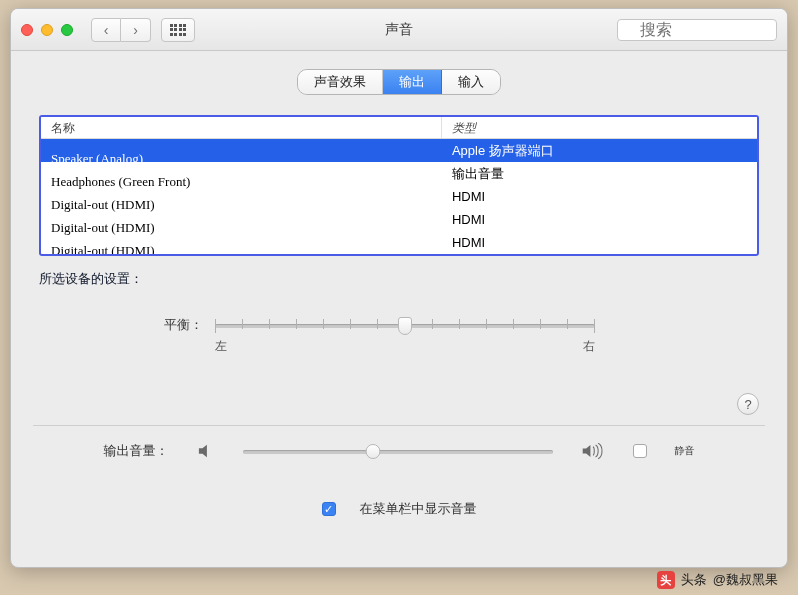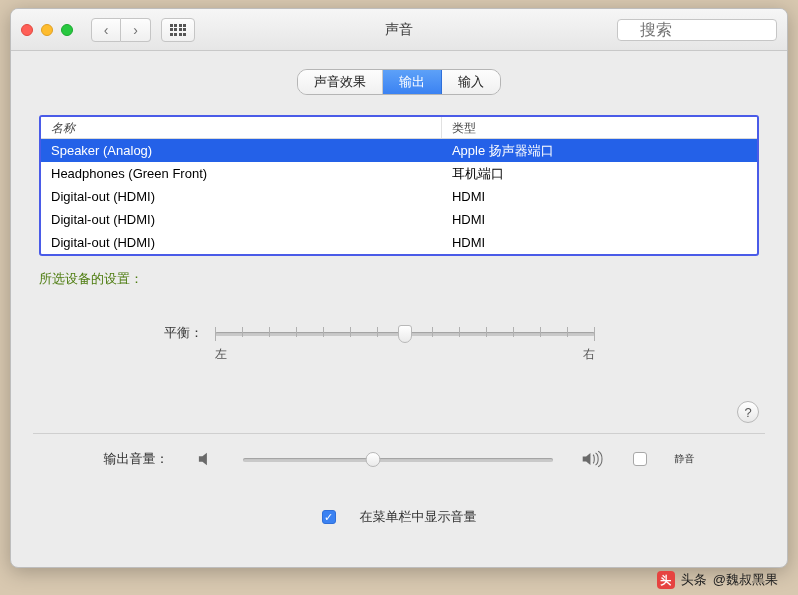--- a/index.html
+++ b/index.html
@@ -25,27 +25,27 @@
   .search-wrap .mag { position: absolute; left: 6px; top: 4px; width: 13px; height: 13px; color: #8a8a8a; }
   .content { padding: 18px 28px 14px; }
   .tabs { display: flex; justify-content: center; margin-bottom: 20px; }
   .seg { display: flex; border: 1px solid #b5b5b5; border-radius: 10px; overflow: hidden; }
   .seg .tab { padding: 3px 16px; font-size: 13px; background: linear-gradient(#fdfdfd,#f0f0f0); border-right: 1px solid #c8c8c8; color: #222; }
   .seg .tab:last-child { border-right: none; }
   .seg .tab.active { background: linear-gradient(#5da1f8,#3b82f2); color: #fff; border-color: #2f6fd9; }
   .section-label { font-size: 13px; color: #333; margin-bottom: 6px; }
   .device-table { border: 2px solid #4a5be8; border-radius: 3px; background: #fff; overflow: hidden; margin-bottom: 14px; }
   .thead { display: flex; background: #fff; border-bottom: 1px solid #d9d9d9; height: 22px; font-size: 12px; color: #444; }
-  .thead .col1 { width: 56%; padding: 3px 10px; border-right: 1px solid #e1e1e1; font-style: italic; }
-  .thead .col2 { width: 44%; padding: 3px 10px; }
+  .thead .col1 { width: 56%; padding: 3px 10px; border-right: 1px solid #e1e1e1; }
+  .thead .col2 { width: 44%; padding: 3px 10px; font-style: italic; }
   .trow { display: flex; font-size: 13px; height: 23px; line-height: 23px; }
-  .trow .col1 { width: 56%; padding: 0 10px; }
+  .trow .col1 { width: 56%; padding: 8px 10px; font-family: Liberation Serif, serif; }
   .trow .col2 { width: 44%; padding: 0 10px; }
   .trow.sel { background: #2461e8; color: #fff; }
-  .subsection-label { font-size: 13px; color: #4d7c0f; margin-bottom: 36px; }
+  .subsection-label { font-size: 13px; color: #0f172a; margin-bottom: 28px; }
   .slider-row { display: flex; align-items: flex-end; margin-left: 120px; margin-bottom: 4px; }
   .slider-label { font-size: 13px; color: #333; width: 44px; text-align: right; margin-right: 12px; }
   .slider { position: relative; width: 380px; height: 18px; }
   .track { position: absolute; top: 8px; left: 0; right: 0; height: 4px; background: #c9c9c9; border-radius: 2px; box-shadow: inset 0 1px 1px rgba(0,0,0,0.2); }
   .ticks { position: absolute; top: 3px; left: 0; right: 0; display: flex; justify-content: space-between; }
   .ticks span { width: 1px; height: 10px; background: #b0b0b0; }
   .tick-hi { height: 14px !important; }
   .thumb { position: absolute; top: 1px; width: 14px; height: 18px; background: linear-gradient(#fff,#eaeaea); border: 1px solid #b8b8b8; border-radius: 3px 3px 7px 7px; transform: translateX(-50%); }
   .thumb.round { border-radius: 50%; width: 15px; height: 15px; top: 2px; }
   .below-slider { display: flex; justify-content: space-between; width: 380px; margin-left: 176px; font-size: 12px; color: #555; margin-bottom: 38px; }
@@ -121,21 +121,21 @@
       <div class="thead">
         <div class="col1">名称</div>
         <div class="col2">类型</div>
       </div>
       <div class="trow sel">
         <div class="col1">Speaker (Analog)</div>
         <div class="col2">Apple 扬声器端口</div>
       </div>
       <div class="trow">
         <div class="col1">Headphones (Green Front)</div>
-        <div class="col2">耳机端口</div>
+        <div class="col2">输出音量</div>
       </div>
       <div class="trow">
         <div class="col1">Digital-out (HDMI)</div>
         <div class="col2">HDMI</div>
       </div>
       <div class="trow">
         <div class="col1">Digital-out (HDMI)</div>
         <div class="col2">HDMI</div>
       </div>
       <div class="trow">

